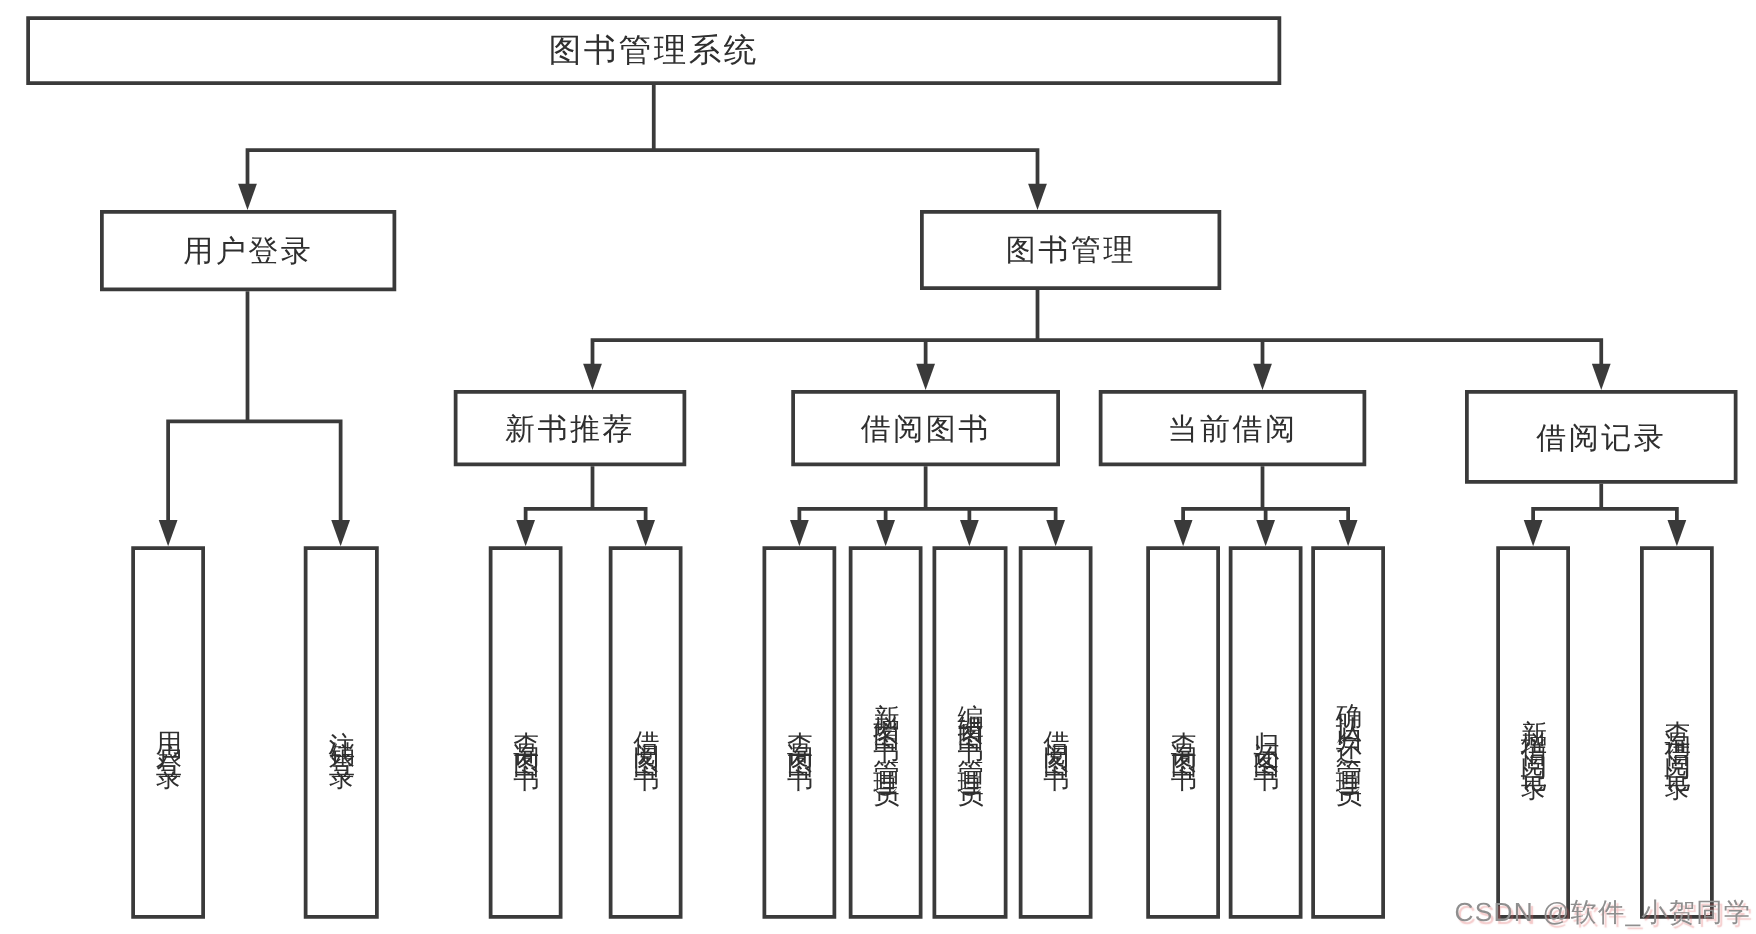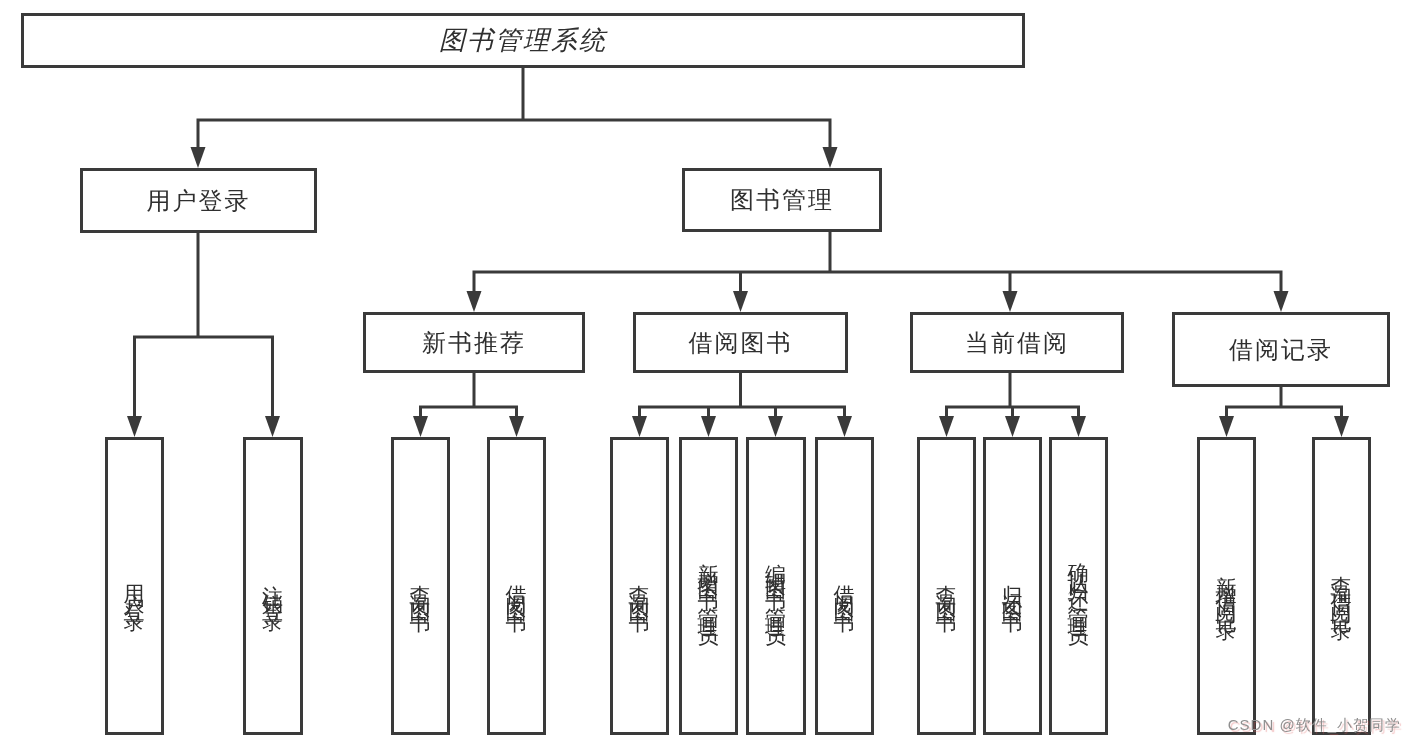--- a/index.html
+++ b/index.html
@@ -16,29 +16,29 @@
   .connector-layer{position:absolute;left:0;top:0;}
   .connector-layer path{stroke:var(--line);stroke-width:3;fill:none;}
   .connector-layer polygon{fill:var(--line);stroke:none;}
   .box{
     position:absolute; box-sizing:border-box; background:#fff;
     border:3px solid var(--border);
     display:flex; align-items:center; justify-content:center;
     z-index:2;
   }
   .h-label{font-size:24px; letter-spacing:2px; white-space:nowrap;}
-  .root-label{font-size:26px; letter-spacing:2px;font-style:italic;}
+  .root-label{font-size:26px; letter-spacing:2px;}
   .leaf{top:437px; width:59px; height:298px;}
   .v-text{
     writing-mode:vertical-rl; text-orientation:mixed;
     font-size:21px; letter-spacing:9px; line-height:1; white-space:nowrap;
   }
   .watermark{
     position:absolute; right:4px; top:716px; z-index:10;
-    font-size:15px; color:var(--watermark);
+    font-size:21px; color:var(--watermark);
     text-shadow:2px 2px 1px var(--watermark_shadow);
     letter-spacing:1px; white-space:nowrap;
   }
 </style>
 </head>
 <body>
 
 <div class="canvas">
 
   <svg class="connector-layer" width="1405" height="747" viewBox="0 0 1405 747">
@@ -73,31 +73,31 @@
     </g>
   </svg>
 
   <div class="box" style="left:21px;top:13px;width:1004px;height:55px">
     <span class="h-label root-label">图书管理系统</span>
   </div>
 
   <div class="box" style="left:80px;top:168px;width:237px;height:65px">
     <span class="h-label">用户登录</span>
   </div>
-  <div class="box" style="left:682px;top:168px;width:200px;height:64px">
+  <div class="box" style="left:736px;top:168px;width:241px;height:64px">
     <span class="h-label">图书管理</span>
   </div>
 
-  <div class="box" style="left:363px;top:312px;width:222px;height:61px">
+  <div class="box" style="left:363px;top:312px;width:186px;height:61px">
     <span class="h-label">新书推荐</span>
   </div>
   <div class="box" style="left:633px;top:312px;width:215px;height:61px">
     <span class="h-label">借阅图书</span>
   </div>
-  <div class="box" style="left:910px;top:312px;width:214px;height:61px">
+  <div class="box" style="left:879px;top:312px;width:214px;height:61px">
     <span class="h-label">当前借阅</span>
   </div>
   <div class="box" style="left:1172px;top:312px;width:218px;height:75px">
     <span class="h-label">借阅记录</span>
   </div>
 
   <div class="box leaf" style="left:105px">
     <span class="v-text">用户登录</span>
   </div>
   <div class="box leaf" style="left:243px;width:60px">

